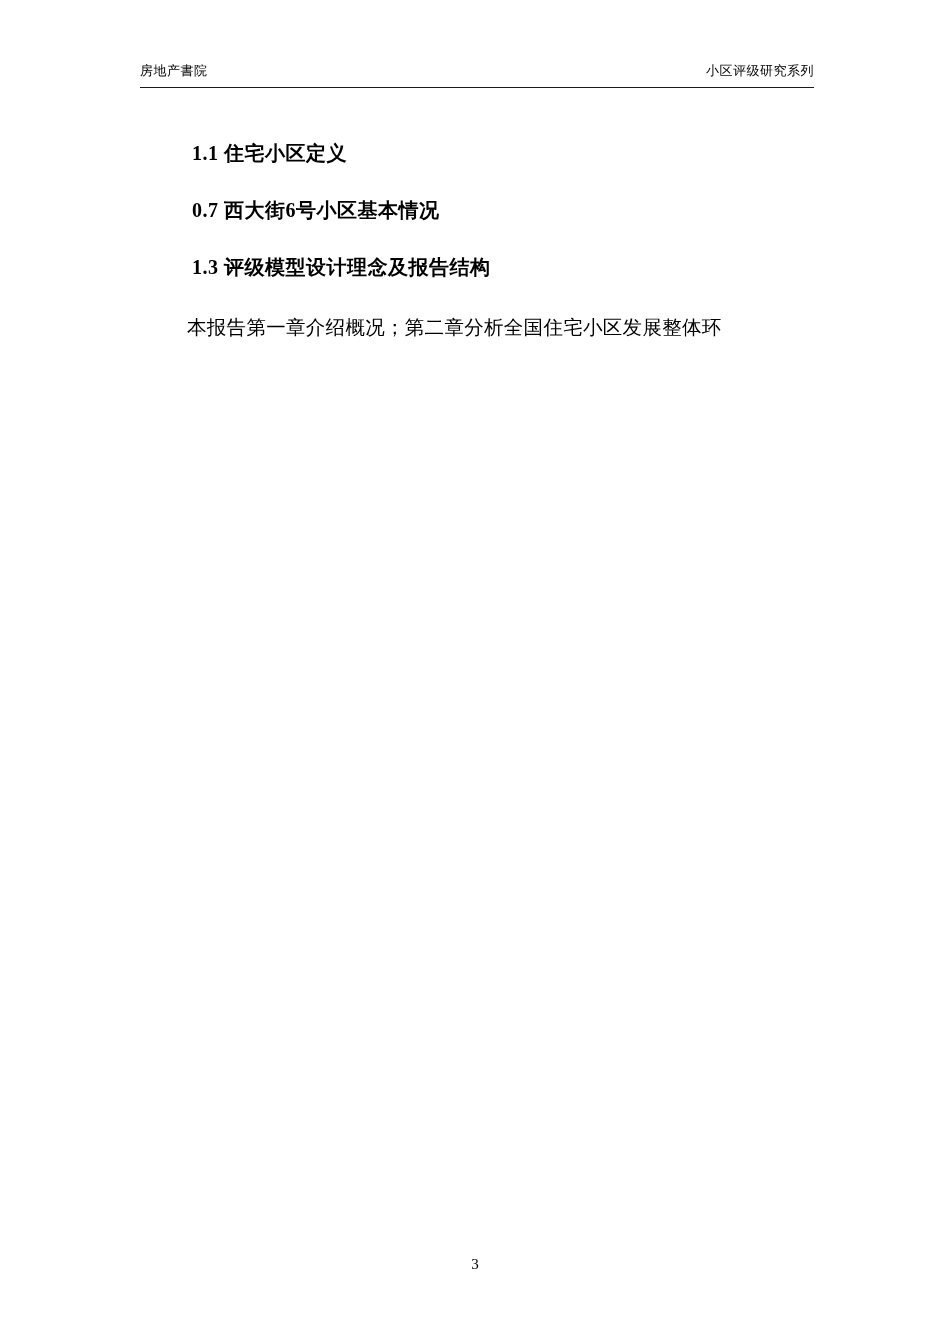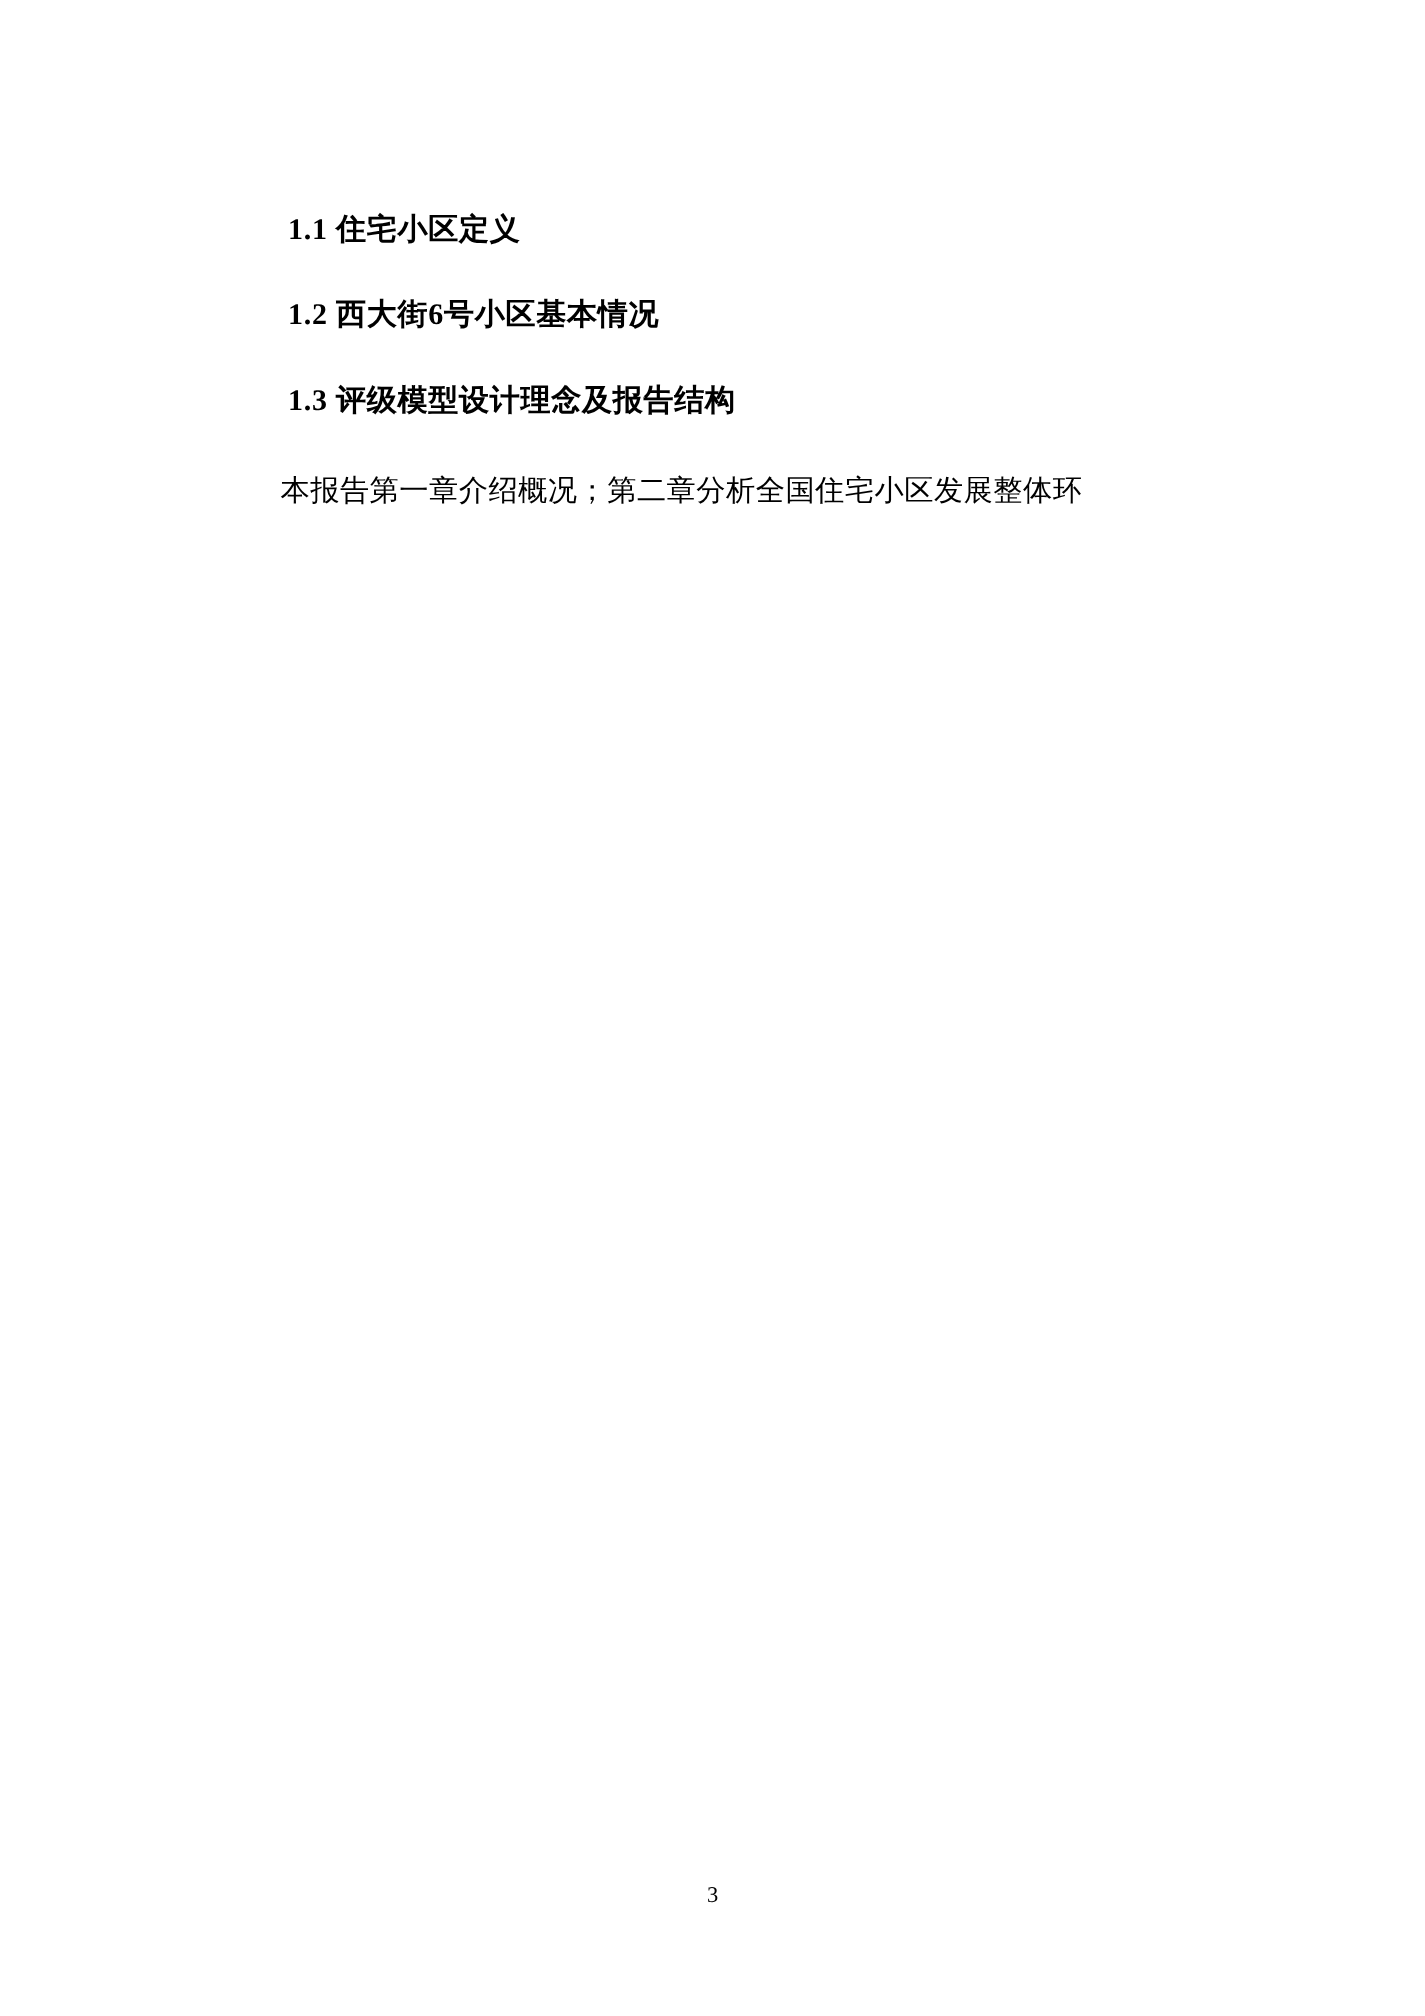--- a/index.html
+++ b/index.html
@@ -70,26 +70,30 @@
     width: 100%;
     text-align: center;
     font-size: 15px;
   }
 </style>
 </head>
 <body>
 
 <div class="page">
 
+  <header class="doc-header">
+    <span>房地产書院</span>
+    <span>小区评级研究系列</span>
+  </header>
 
   <main class="content">
 
     <h2>1.1 住宅小区定义</h2>
 
-    <h2>1.2 西大街6号小区基本情况</h2>
+    <h2>0.7 西大街6号小区基本情况</h2>
 
     <h2>1.3 评级模型设计理念及报告结构</h2>
     <p>本报告第一章介绍概况；第二章分析全国住宅小区发展整体环</p>
   </main>
 
   <footer class="doc-footer">
     <span>3</span>
   </footer>
 
 </div>

